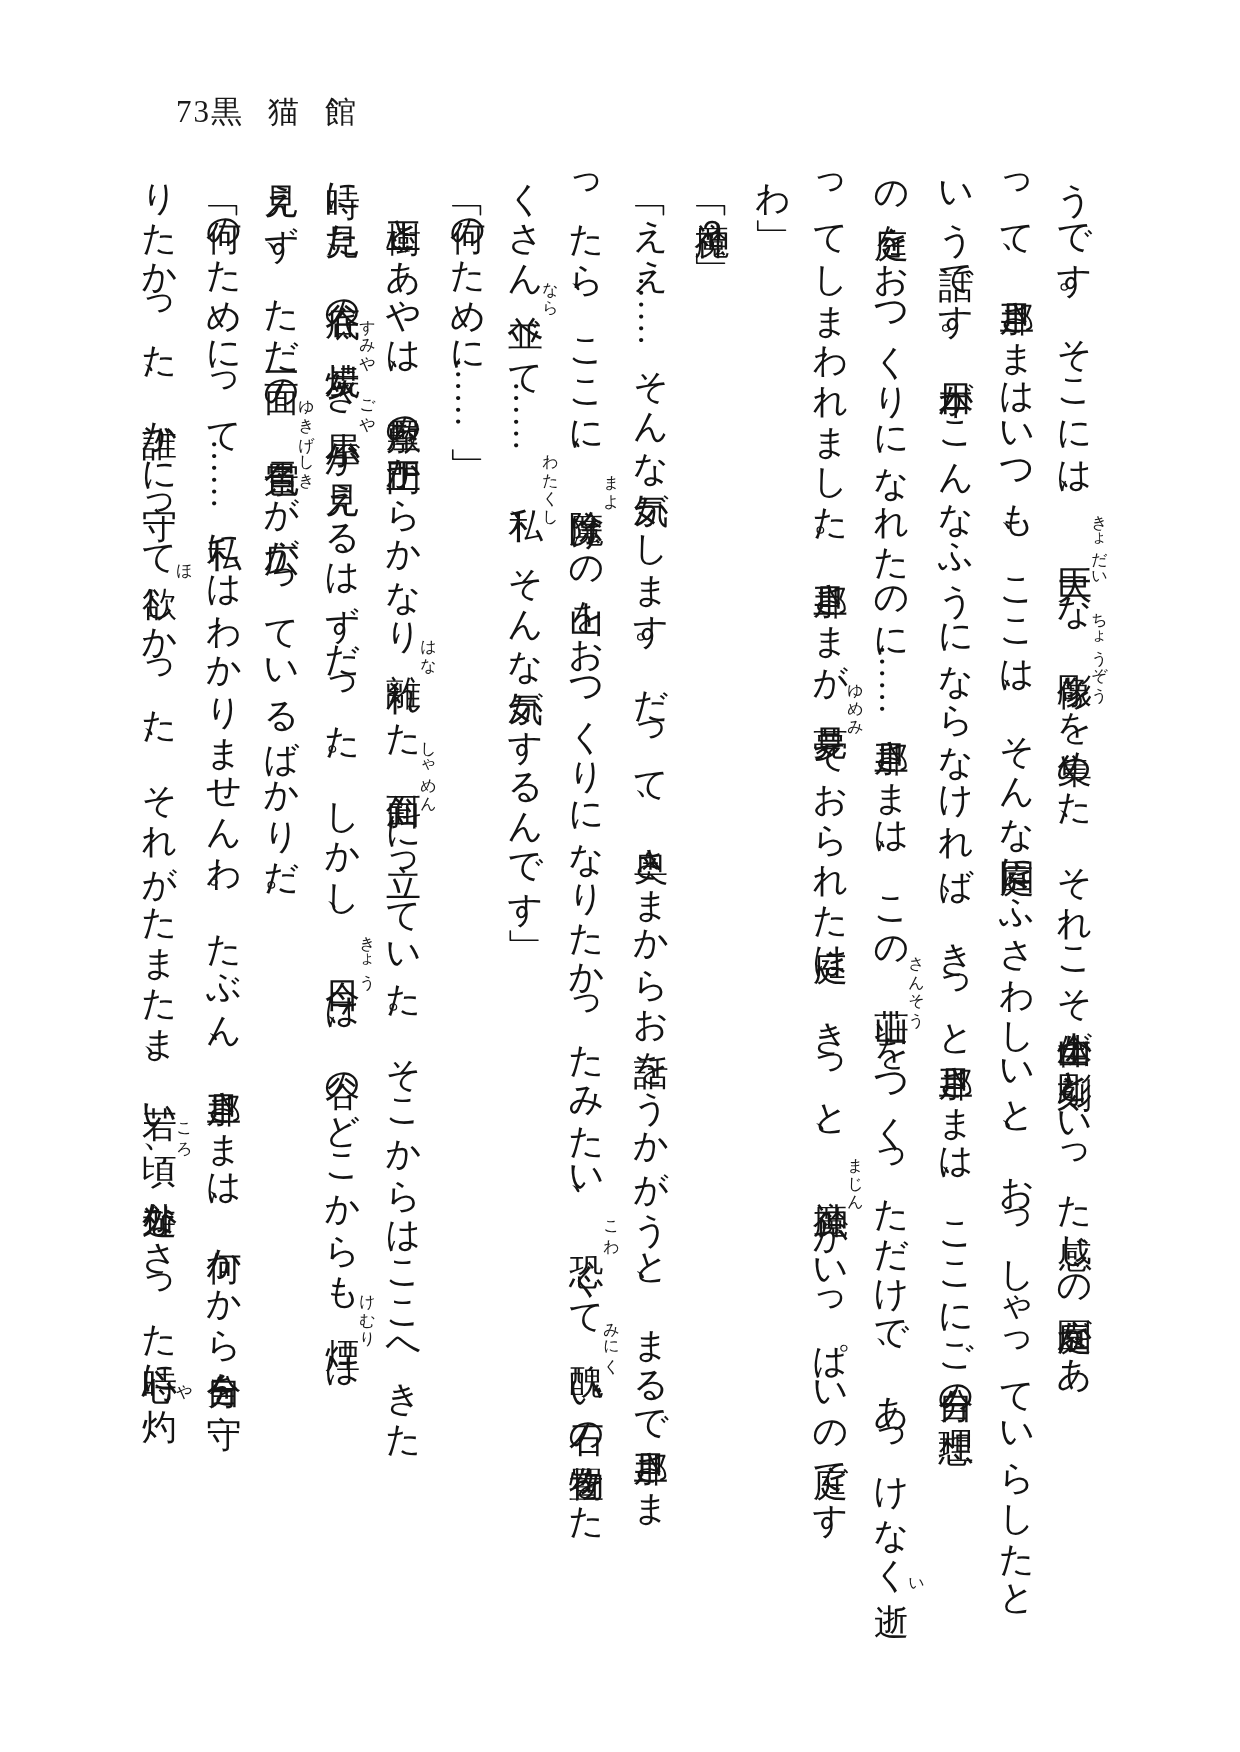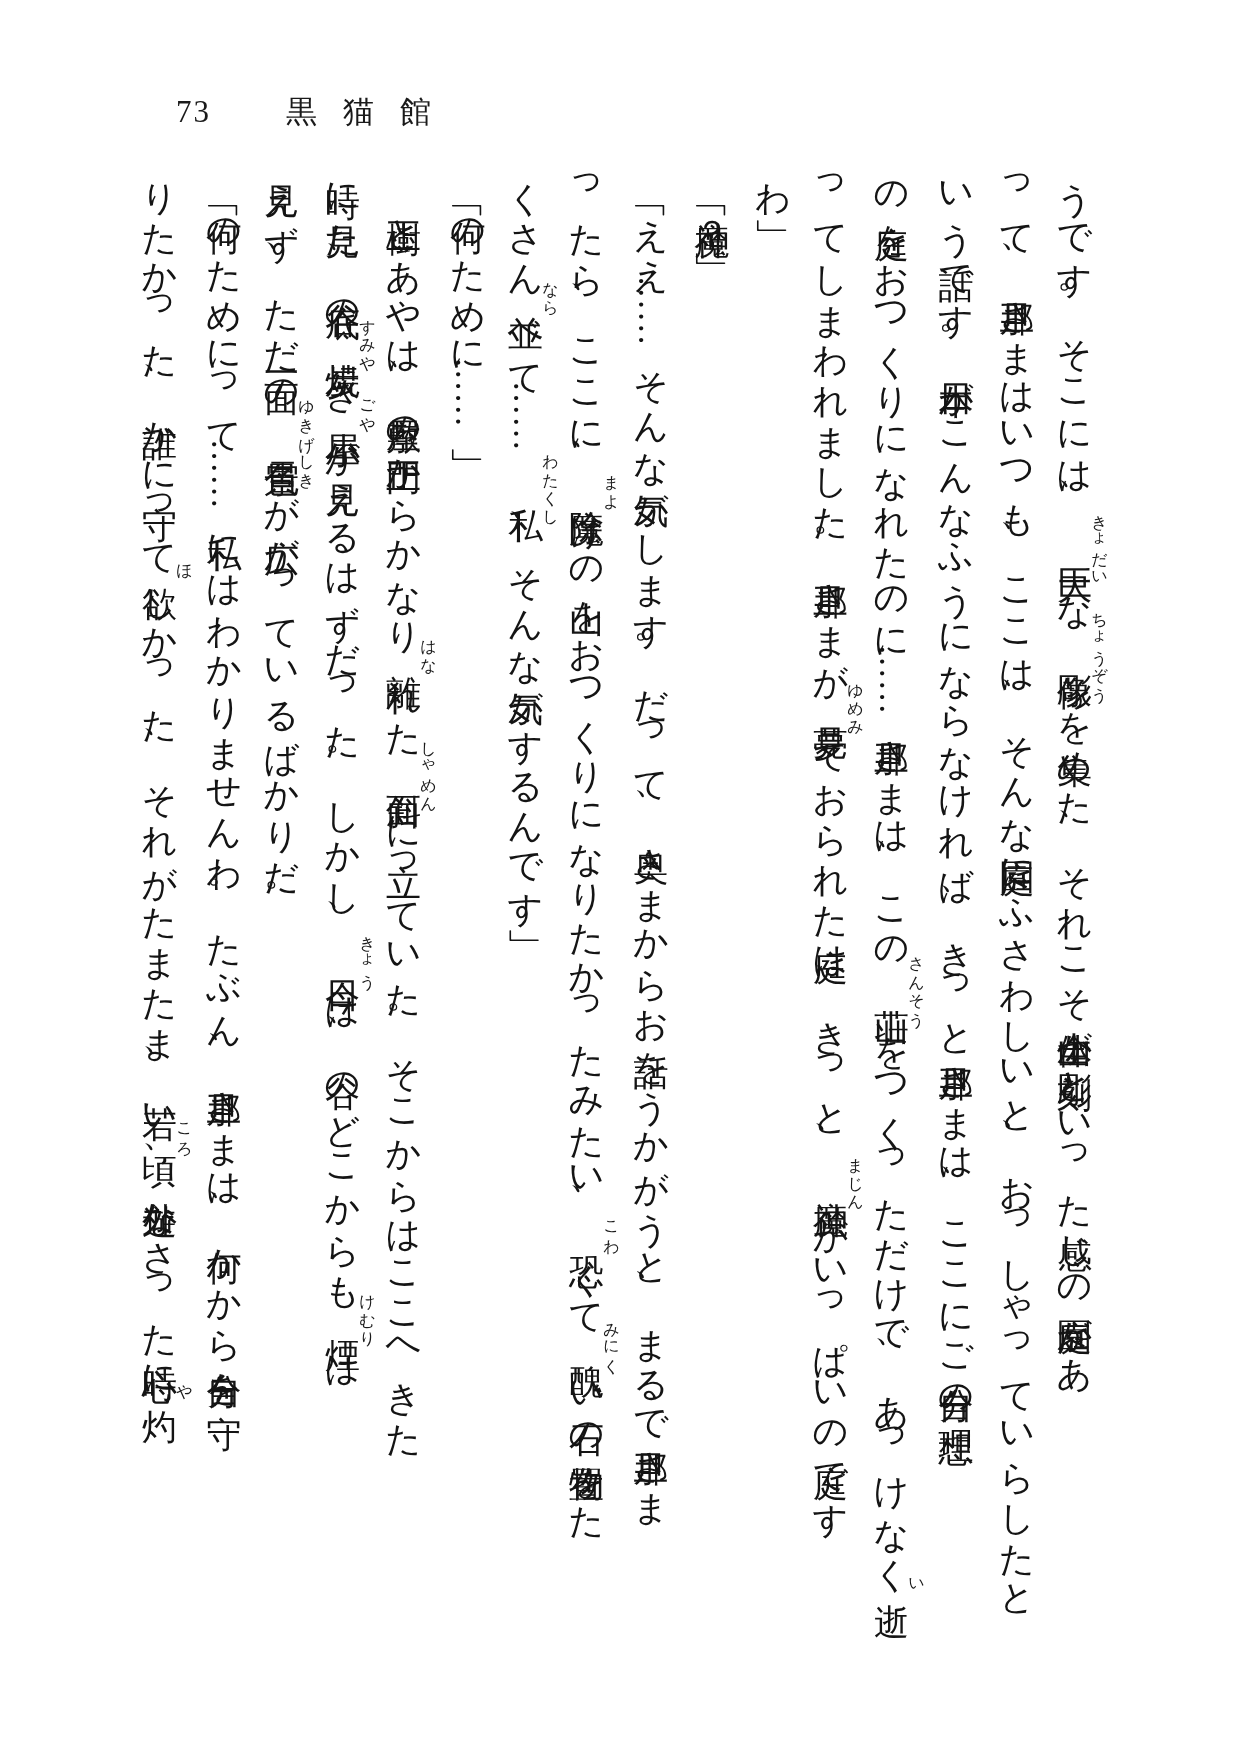--- a/index.html
+++ b/index.html
@@ -16,32 +16,30 @@
     font-family: "Liberation Serif", "DejaVu Serif", serif;
     overflow: hidden;
   }
   
   .running-head {
     position: absolute;
     top: 92px;
     left: 176px;
     display: flex;
     align-items: baseline;
-    gap: 43px;
     font-size: 31px;
     line-height: 40px;
     color: #1a1a1a;
   }
   .page-num {
     letter-spacing: 2px;
   }
   .book-title {
     letter-spacing: 26px;
     white-space: nowrap;
-    margin-left: 32px;
   }
   
   .text-block {
     position: absolute;
     top: 158px;
     right: 132px;
     width: 976px;
     height: 1430px;
   }
   .col {

